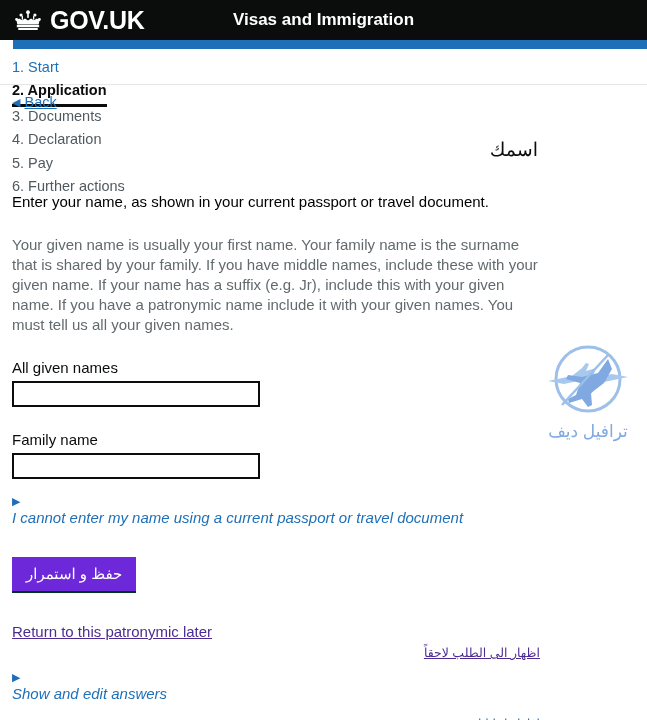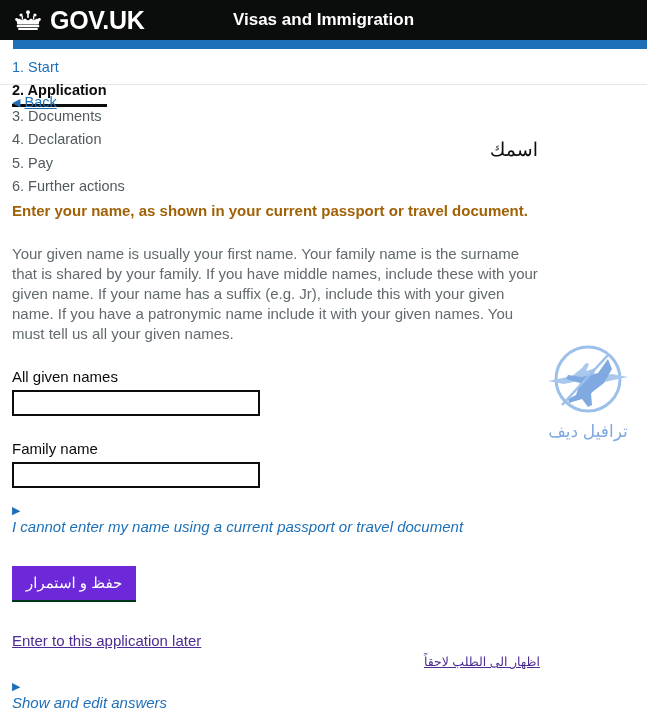--- a/index.html
+++ b/index.html
@@ -122,23 +122,23 @@
     text-align: right;
     direction: rtl;
     font-size: 19px;
     color: #0b0c0c;
     margin: 28px 97px 0 0;
     font-weight: normal;
   }
 
   .lede {
     font-size: 15px;
-    font-weight: bold;
-    color: #a16207;
-    margin-top: 40px;
+    font-weight: normal;
+    color: #000000;
+    margin-top: 31px;
     line-height: 1.35;
   }
 
   .hint {
     font-size: 15px;
     color: #626a6e;
     line-height: 1.33;
     margin-top: 23px;
     max-width: 530px;
   }
@@ -319,21 +319,21 @@
   </div>
 
   <div class="disclosure">
     <span class="disclosure-arrow-icon">▶</span>
     <span class="disclosure-label">I cannot enter my name using a current passport or travel document</span>
   </div>
 
   <button class="btn-save">حفظ و استمرار</button>
 
   <div class="return-row">
-    <span class="link-visited">Enter to this application later</span>
+    <span class="link-visited">Return to this patronymic later</span>
     <span class="arabic-right">اظهار الى الطلب لاحقاً</span>
   </div>
 
   <div class="answers-block">
     <span class="disclosure-arrow-icon">▶</span>
     <span class="disclosure-label">Show and edit answers</span>
     <span class="arabic-right-blue">اظهار اجاباتك</span>
   </div>
 
 </div>

